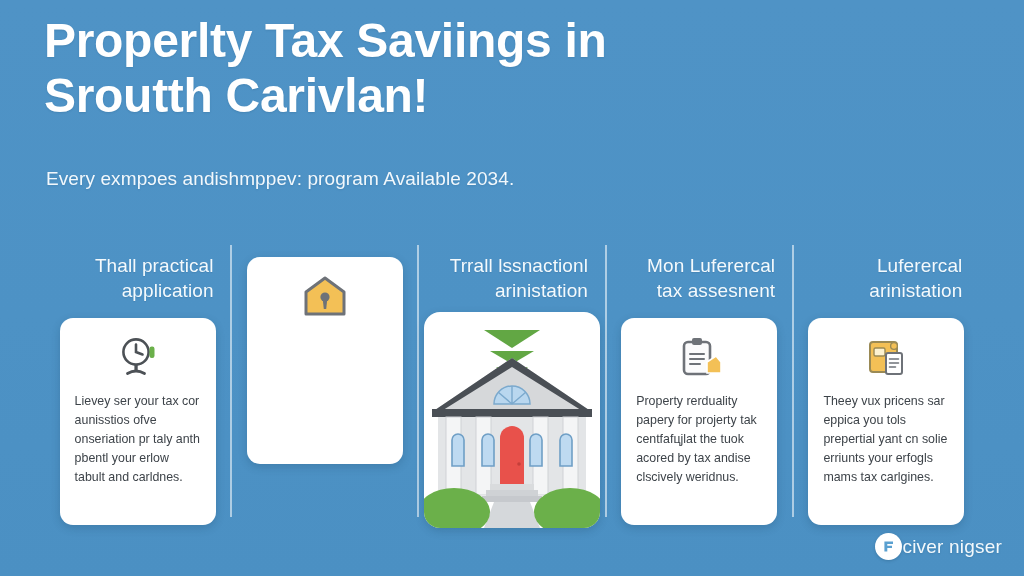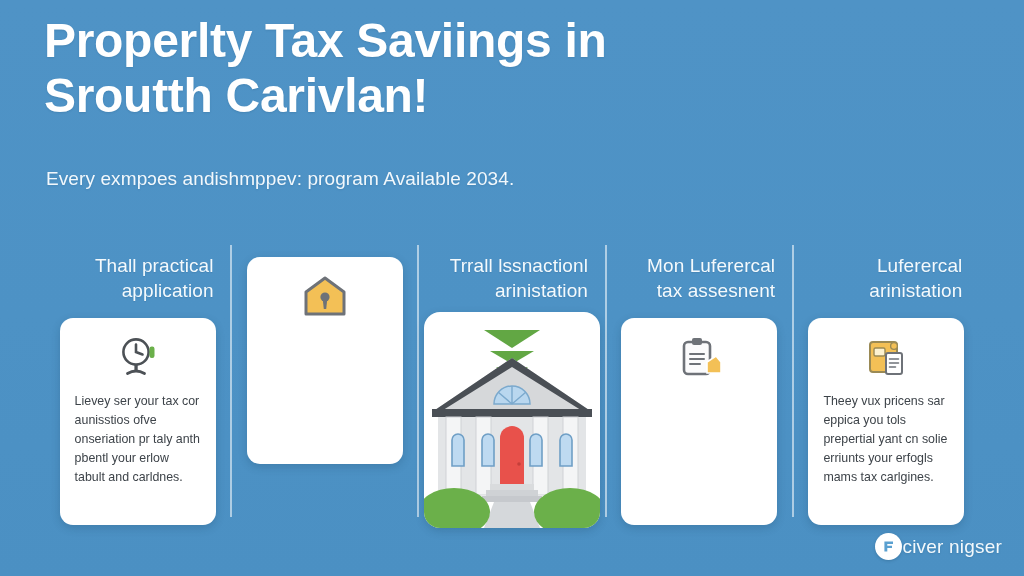--- a/index.html
+++ b/index.html
@@ -224,20 +224,21 @@
       <div class="col-heading">Mon Luferercal tax assesnent</div>
       <div class="card">
         <div class="card-icon">
           <svg width="44" height="42" viewBox="0 0 44 42" aria-hidden="true">
             <rect x="7" y="6" width="26" height="32" rx="4" fill="#fbfbfc" stroke="#6e7278" stroke-width="2.6"></rect>
             <rect x="15" y="2" width="10" height="7" rx="2" fill="#6e7278"></rect>
             <path d="M13 18 H27 M13 23 H27 M13 28 H23" stroke="#6e7278" stroke-width="2" stroke-linecap="round"></path>
             <path d="M30 26 L39 20 L44 26 L44 37 L30 37 Z" fill="#f3c056" stroke="#ffffff" stroke-width="1.6"></path>
           </svg>
         </div>
+        <div class="card-text">Property rerduality papery for projerty tak centfafцjlat the tuok acored by tax andise clscively weridnus.</div>
       </div>
     </div>
 
     <div class="column">
       <div class="col-heading">Luferercal arinistation</div>
       <div class="card">
         <div class="card-icon">
           <svg width="42" height="42" viewBox="0 0 42 42" aria-hidden="true">
             <rect x="5" y="6" width="27" height="30" rx="3" fill="#f3c056" stroke="#9a8a55" stroke-width="2"></rect>
             <rect x="9" y="12" width="11" height="8" rx="1.5" fill="#fdf2d0" stroke="#9a8a55" stroke-width="1.4"></rect>

